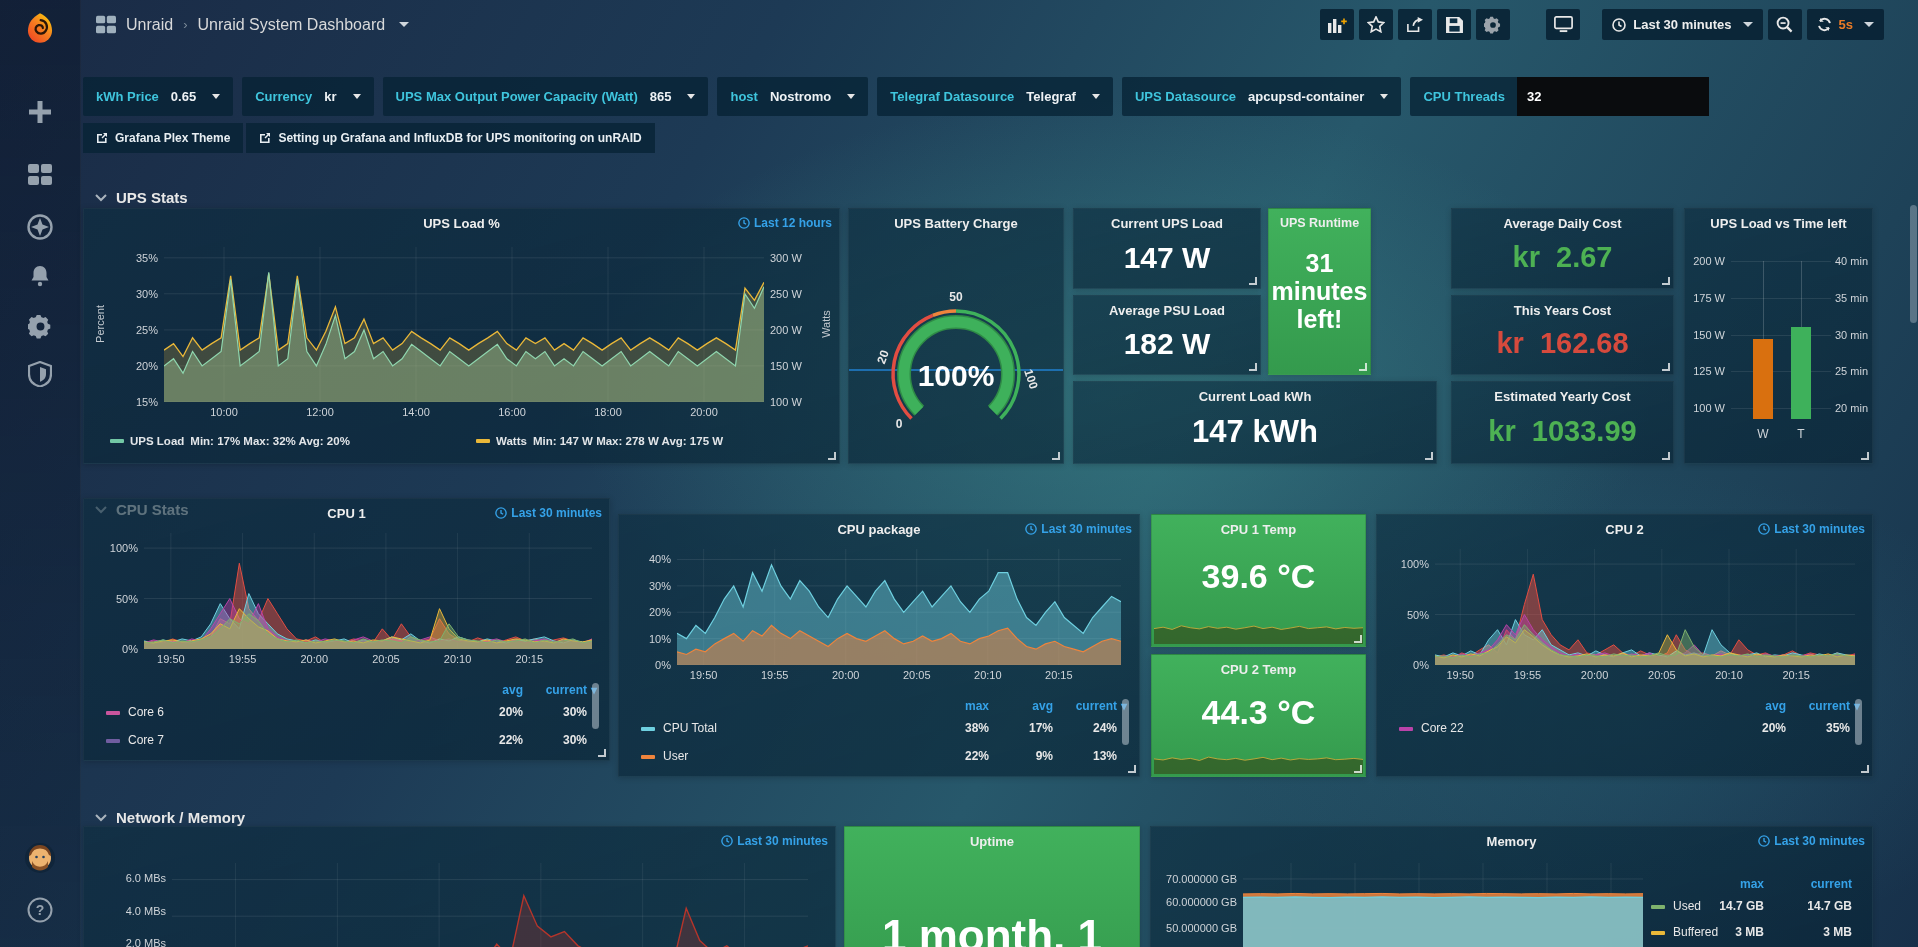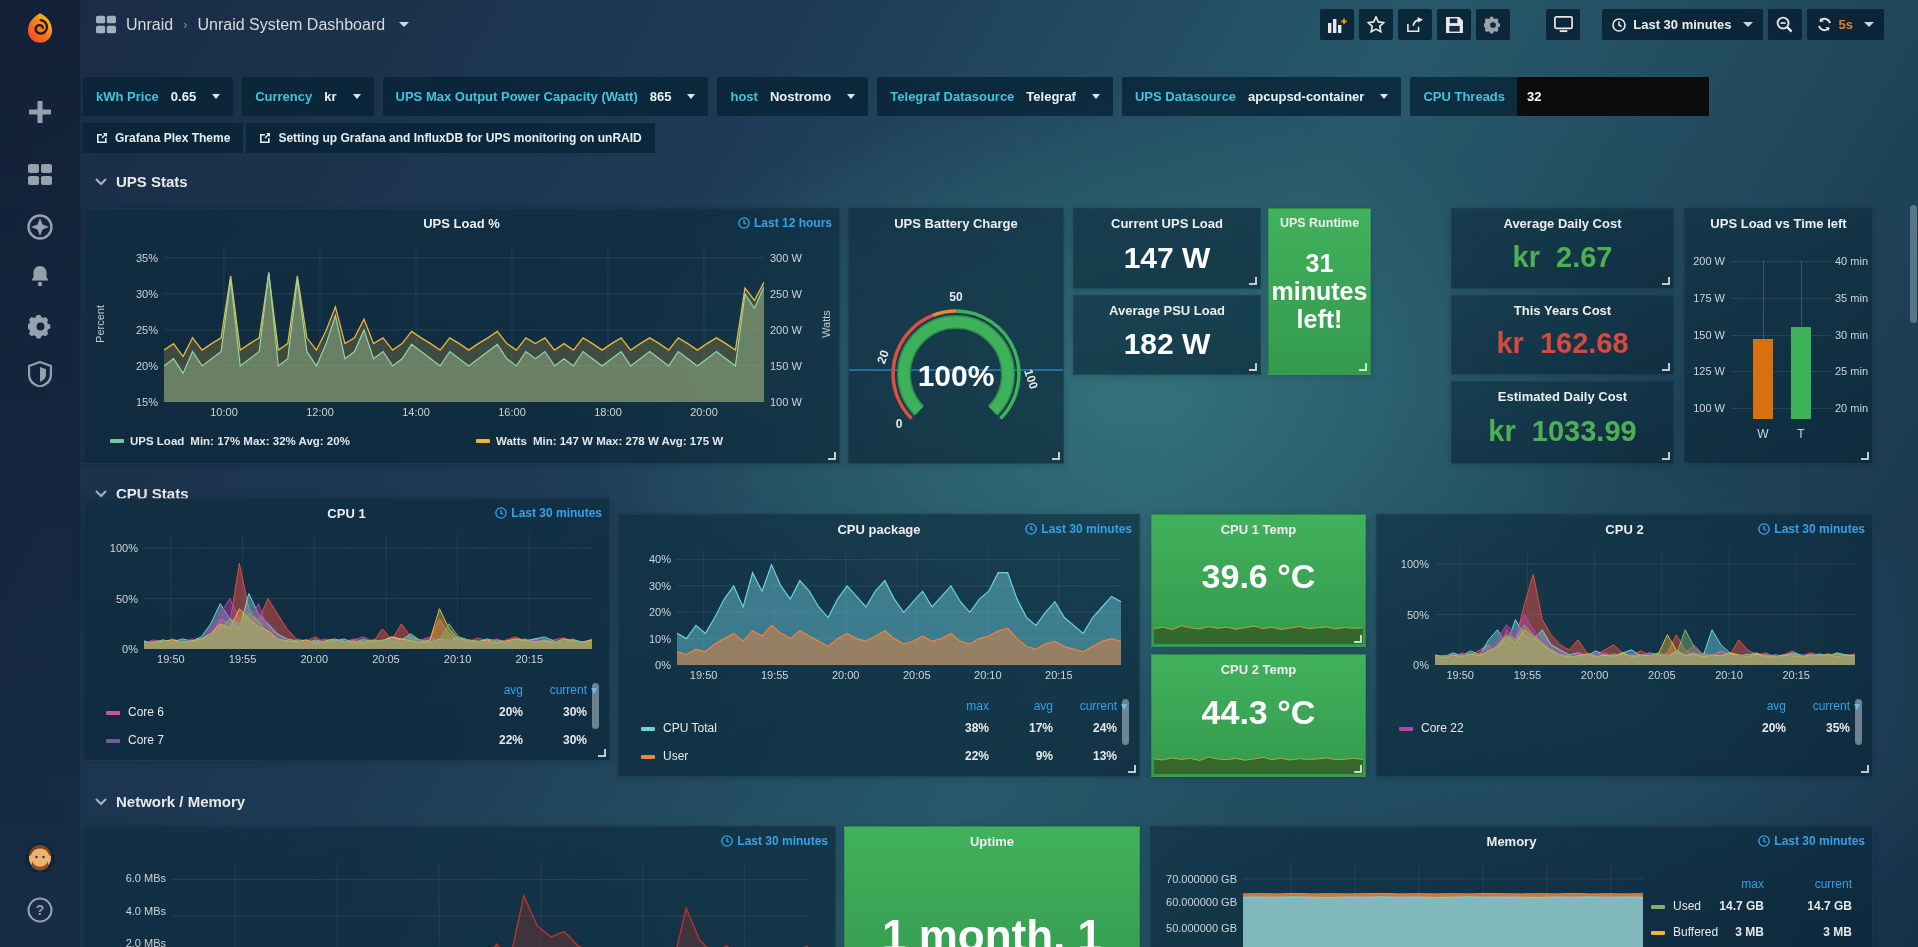--- a/index.html
+++ b/index.html
@@ -22,39 +22,39 @@
   .orange{color:#eb7b26;}
   
   .vars{position:absolute;left:83px;top:77px;display:flex;gap:9px;}
   .chip{height:39px;background:rgba(6,34,52,0.78);border-radius:2px;display:inline-flex;align-items:center;padding:0 13px;gap:12px;cursor:pointer;}
   .chip .lbl{color:#3fc5dd;font-size:13px;font-weight:bold;white-space:nowrap;}
   .chip .val{color:#eef2f5;font-size:13px;font-weight:bold;white-space:nowrap;}
   .chip .caret{border-top-color:#e6e6e6;border-left-width:4px;border-right-width:4px;}
   .chip .tinput{width:172px;height:39px;background:#0a0c0e;border:none;color:#fff;font-size:13px;font-weight:bold;padding:0 10px;margin-right:-13px;font-family:"Liberation Sans",sans-serif;}
   .links{position:absolute;left:83px;top:123px;display:flex;gap:3px;}
   .lnk{height:30px;background:rgba(6,34,52,0.78);display:inline-flex;align-items:center;gap:7px;padding:0 13px;color:#e8eef2;font-size:12px;font-weight:bold;cursor:pointer;white-space:nowrap;}
-  .sechead{position:absolute;display:flex;align-items:center;gap:9px;font-size:15px;font-weight:bold;color:#e8e8e8;cursor:pointer;}
+  .sechead{position:absolute;display:flex;align-items:center;gap:9px;font-size:15px;font-weight:bold;color:#e8e8e8;cursor:pointer;margin-top:16px;}
   
   .panel{position:absolute;background:linear-gradient(165deg,rgba(12,44,62,0.62),rgba(8,35,52,0.66));border:1px solid rgba(220,235,245,0.05);box-shadow:0 1px 6px rgba(0,0,0,0.18);}
   .panel.green{background:linear-gradient(180deg,#41b15c,#349a4d);border:1px solid rgba(0,0,0,0.12);}
   .ptitle{position:absolute;left:0;right:0;top:7px;text-align:center;font-size:13px;font-weight:bold;color:#eeeeee;cursor:pointer;white-space:nowrap;overflow:hidden;}
   .ptime{position:absolute;right:7px;top:7px;display:flex;align-items:center;gap:4px;color:#35a2e8;font-size:12px;font-weight:bold;cursor:pointer;}
   .plot{position:absolute;}
   .ylab{position:absolute;font-size:11px;color:#cfd4d9;}
   .ylab span{position:absolute;white-space:nowrap;}
   .xlab{position:absolute;font-size:11px;color:#cfd4d9;height:14px;}
   .xlab span{position:absolute;white-space:nowrap;}
   .vlabel{position:absolute;font-size:11px;color:#c3c9cf;white-space:nowrap;}
   .glegend{position:absolute;font-size:11.5px;font-weight:bold;color:#e3e6e9;display:flex;align-items:center;gap:6px;white-space:nowrap;}
   .sw{display:inline-block;width:14px;height:4px;border-radius:1px;}
   .lgrow{position:absolute;left:0;right:0;height:18px;font-size:12px;color:#e8e8e8;}
   .lgrow .nm{position:absolute;left:44px;cursor:pointer;}
   .lgrow .sw{position:absolute;left:22px;top:6px;}
   .lgrow b{position:absolute;font-weight:bold;}
-  .lghead{position:absolute;left:0;right:0;height:14px;font-size:12px;font-weight:normal;color:#35a2e8;text-align:center;}
+  .lghead{position:absolute;left:0;right:0;height:14px;font-size:12px;font-weight:bold;color:#35a2e8;text-align:center;}
   .lghead span{position:absolute;cursor:pointer;}
   .lscroll{position:absolute;width:7px;border-radius:4px;background:rgba(185,198,208,0.55);cursor:pointer;}
   .statval{position:absolute;left:0;right:0;text-align:center;font-weight:bold;color:#ffffff;white-space:nowrap;}
   .corner::after{content:'';position:absolute;right:3px;bottom:3px;width:6px;height:6px;border-right:2px solid rgba(255,255,255,0.75);border-bottom:2px solid rgba(255,255,255,0.75);}
   .pagescroll{position:absolute;right:1px;top:205px;width:7px;height:118px;border-radius:4px;background:rgba(205,215,225,0.35);cursor:pointer;}
   .gtick{position:absolute;font-size:12px;font-weight:bold;color:#e8e8e8;transform:translate(-50%,-50%);}
 </style>
 </head>
 <body>
 
@@ -371,30 +371,34 @@
     <div class="statval" style="top:32px;font-size:30px">147 W</div>
   </div>
   <div class="panel corner" style="left:1073px;top:295px;width:186px;height:78px">
     <div class="ptitle">Average PSU Load</div>
     <div class="statval" style="top:31px;font-size:30px">182 W</div>
   </div>
   <div class="panel green corner" style="left:1268px;top:208px;width:101px;height:165px">
     <div class="ptitle" style="font-size:12.5px">UPS Runtime</div>
     <div class="statval" style="top:40px;font-size:25px;white-space:normal;line-height:1.12;padding:0 2px">31 minutes left!</div>
   </div>
+  <div class="panel corner" style="left:1073px;top:381px;width:362px;height:81px">
+    <div class="ptitle">Current Load kWh</div>
+    <div class="statval" style="top:32px;font-size:31px">147 kWh</div>
+  </div>
   <div class="panel corner" style="left:1451px;top:208px;width:221px;height:79px">
     <div class="ptitle">Average Daily Cost</div>
     <div class="statval" style="top:32px;font-size:29px;color:#4db153"><span>kr</span>&nbsp;&nbsp;<span>2.67</span></div>
   </div>
   <div class="panel corner" style="left:1451px;top:295px;width:221px;height:78px">
     <div class="ptitle">This Years Cost</div>
     <div class="statval" style="top:31px;font-size:29px;color:#d64a3d"><span>kr</span>&nbsp;&nbsp;<span>162.68</span></div>
   </div>
   <div class="panel corner" style="left:1451px;top:381px;width:221px;height:81px">
-    <div class="ptitle">Estimated Daily Cost</div>
+    <div class="ptitle">Estimated Yearly Cost</div>
     <div class="statval" style="top:33px;font-size:29px;color:#4db153"><span>kr</span>&nbsp;&nbsp;<span>1033.99</span></div>
   </div>
 
   <div class="panel corner" style="left:1684px;top:208px;width:187px;height:254px">
     <div class="ptitle">UPS Load vs Time left</div>
     <div class="ylab" style="left:0;top:52px;width:40px;height:147px">
         <span style="top: 0%; right: 0px; transform: translateY(-50%);">200 W</span>
         <span style="top: 25%; right: 0px; transform: translateY(-50%);">175 W</span>
         <span style="top: 50%; right: 0px; transform: translateY(-50%);">150 W</span>
         <span style="top: 75%; right: 0px; transform: translateY(-50%);">125 W</span>

